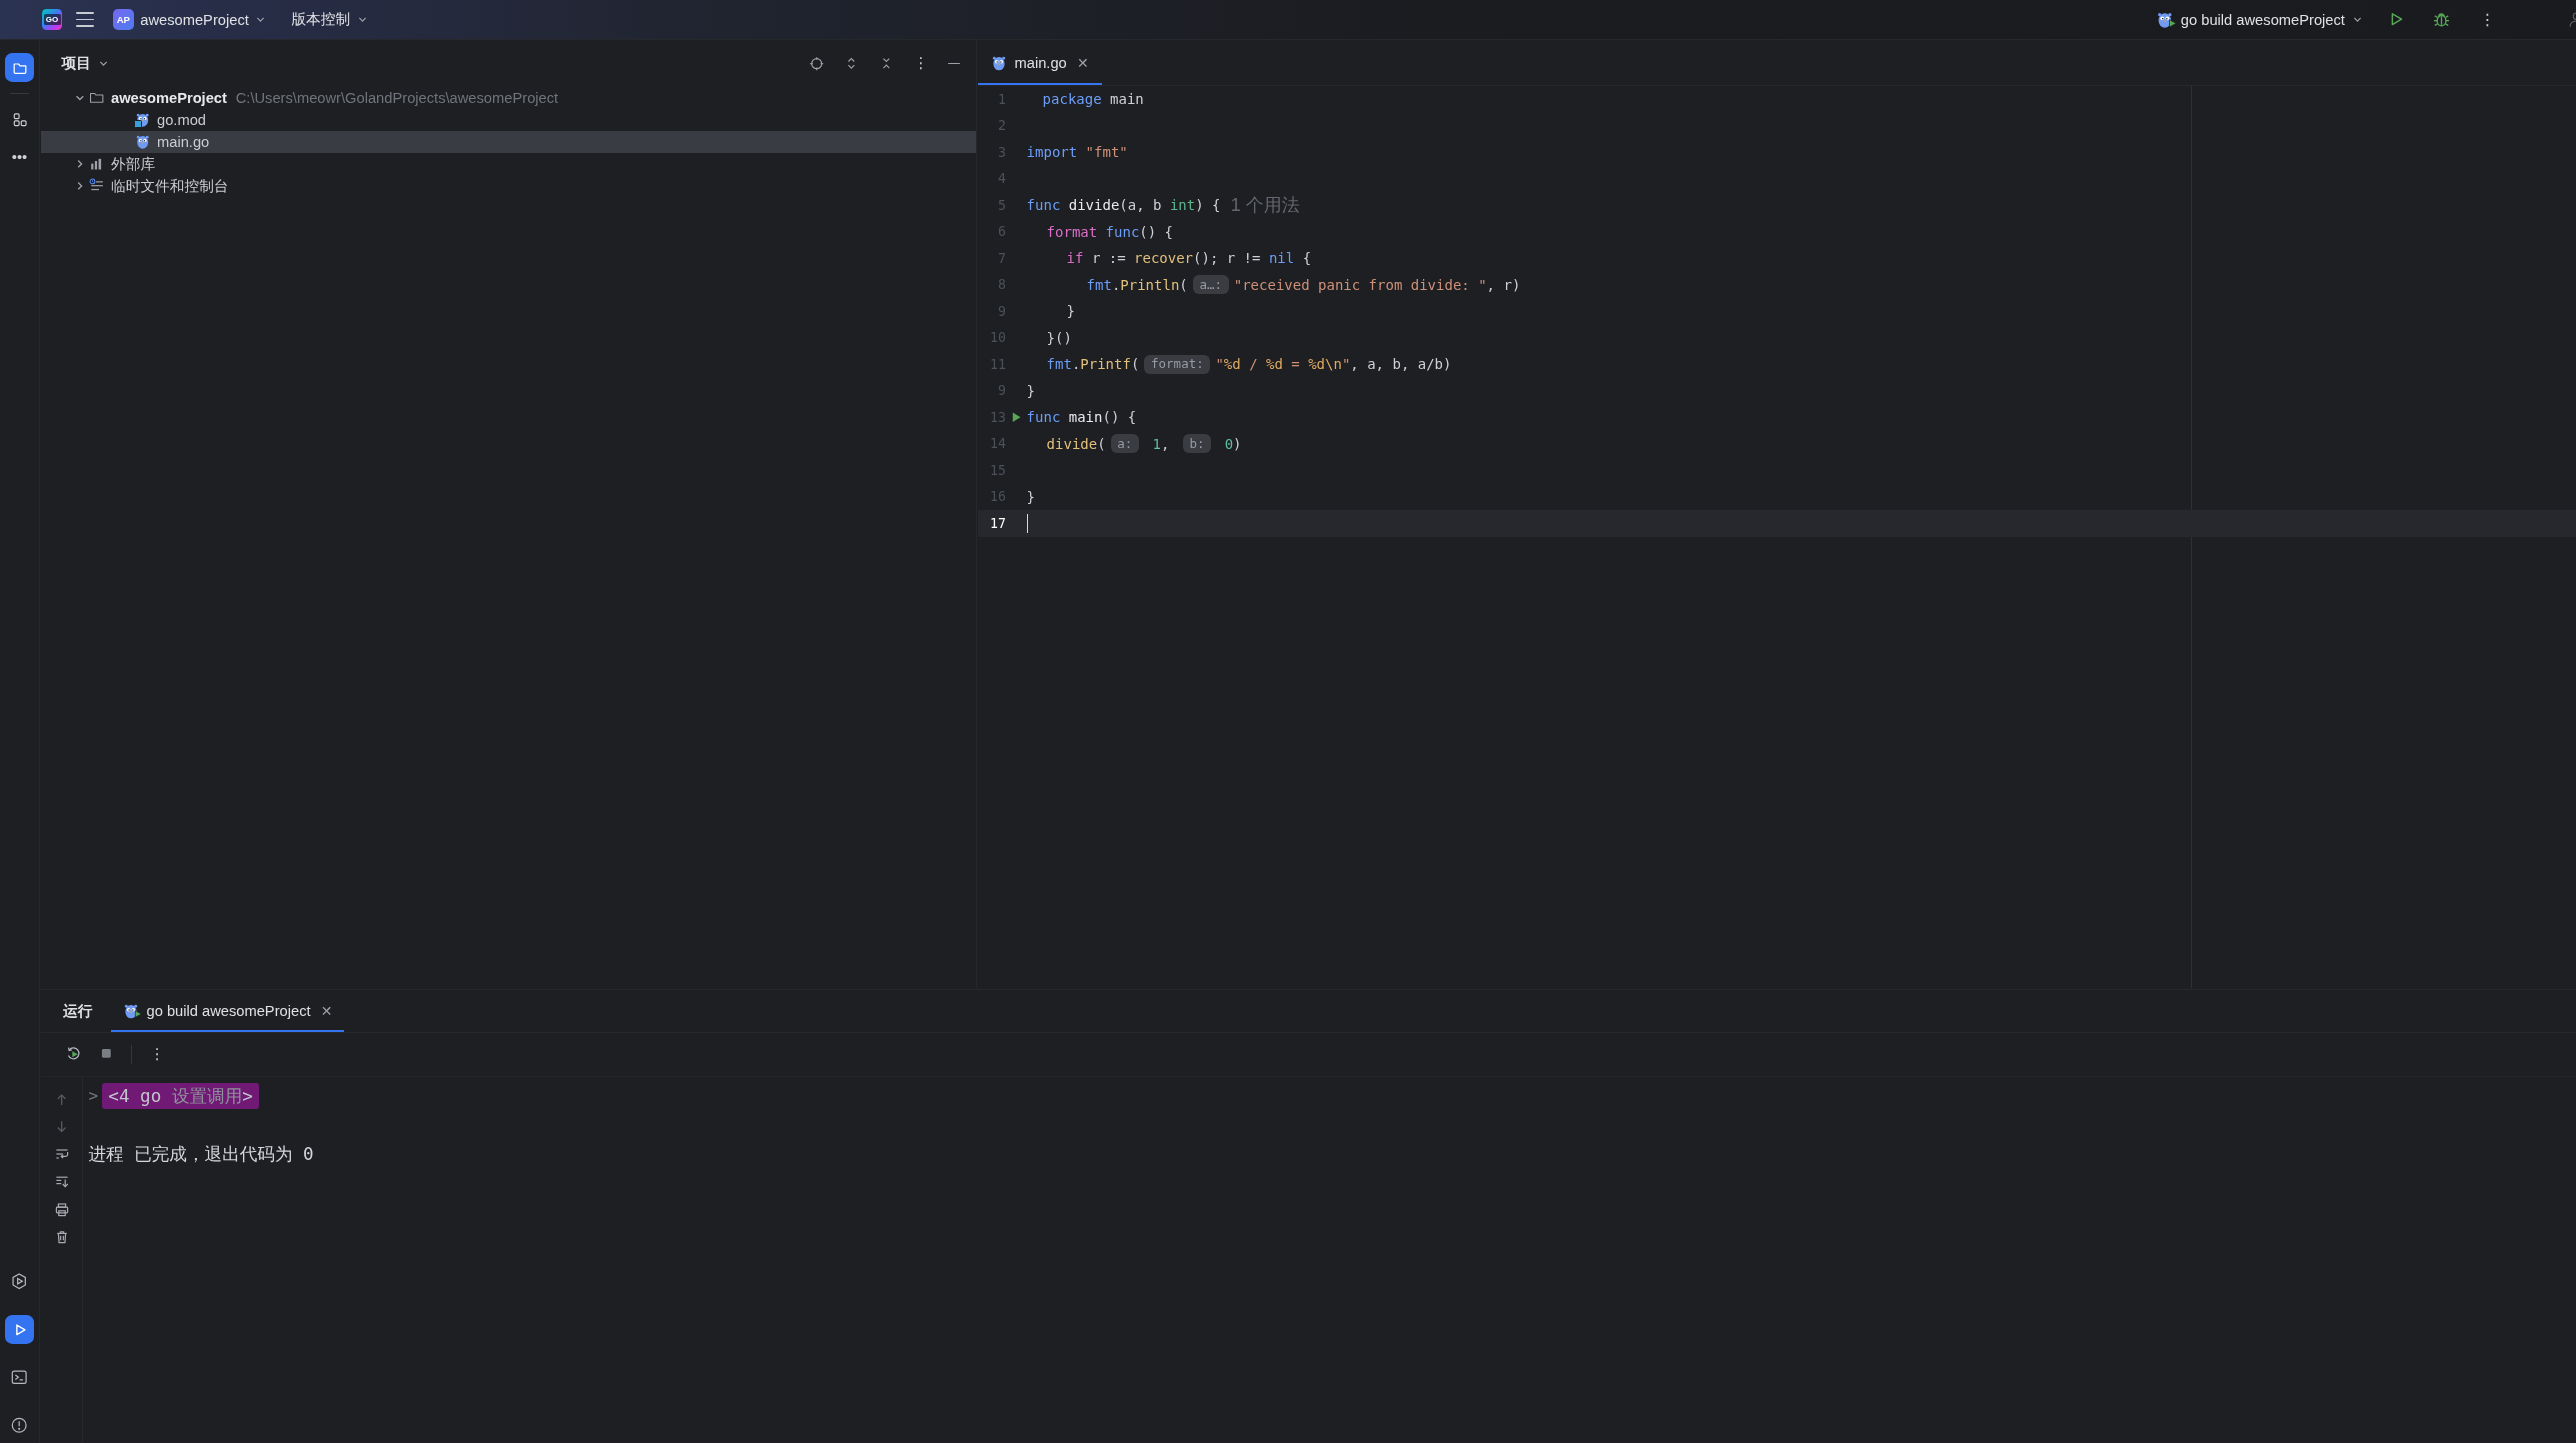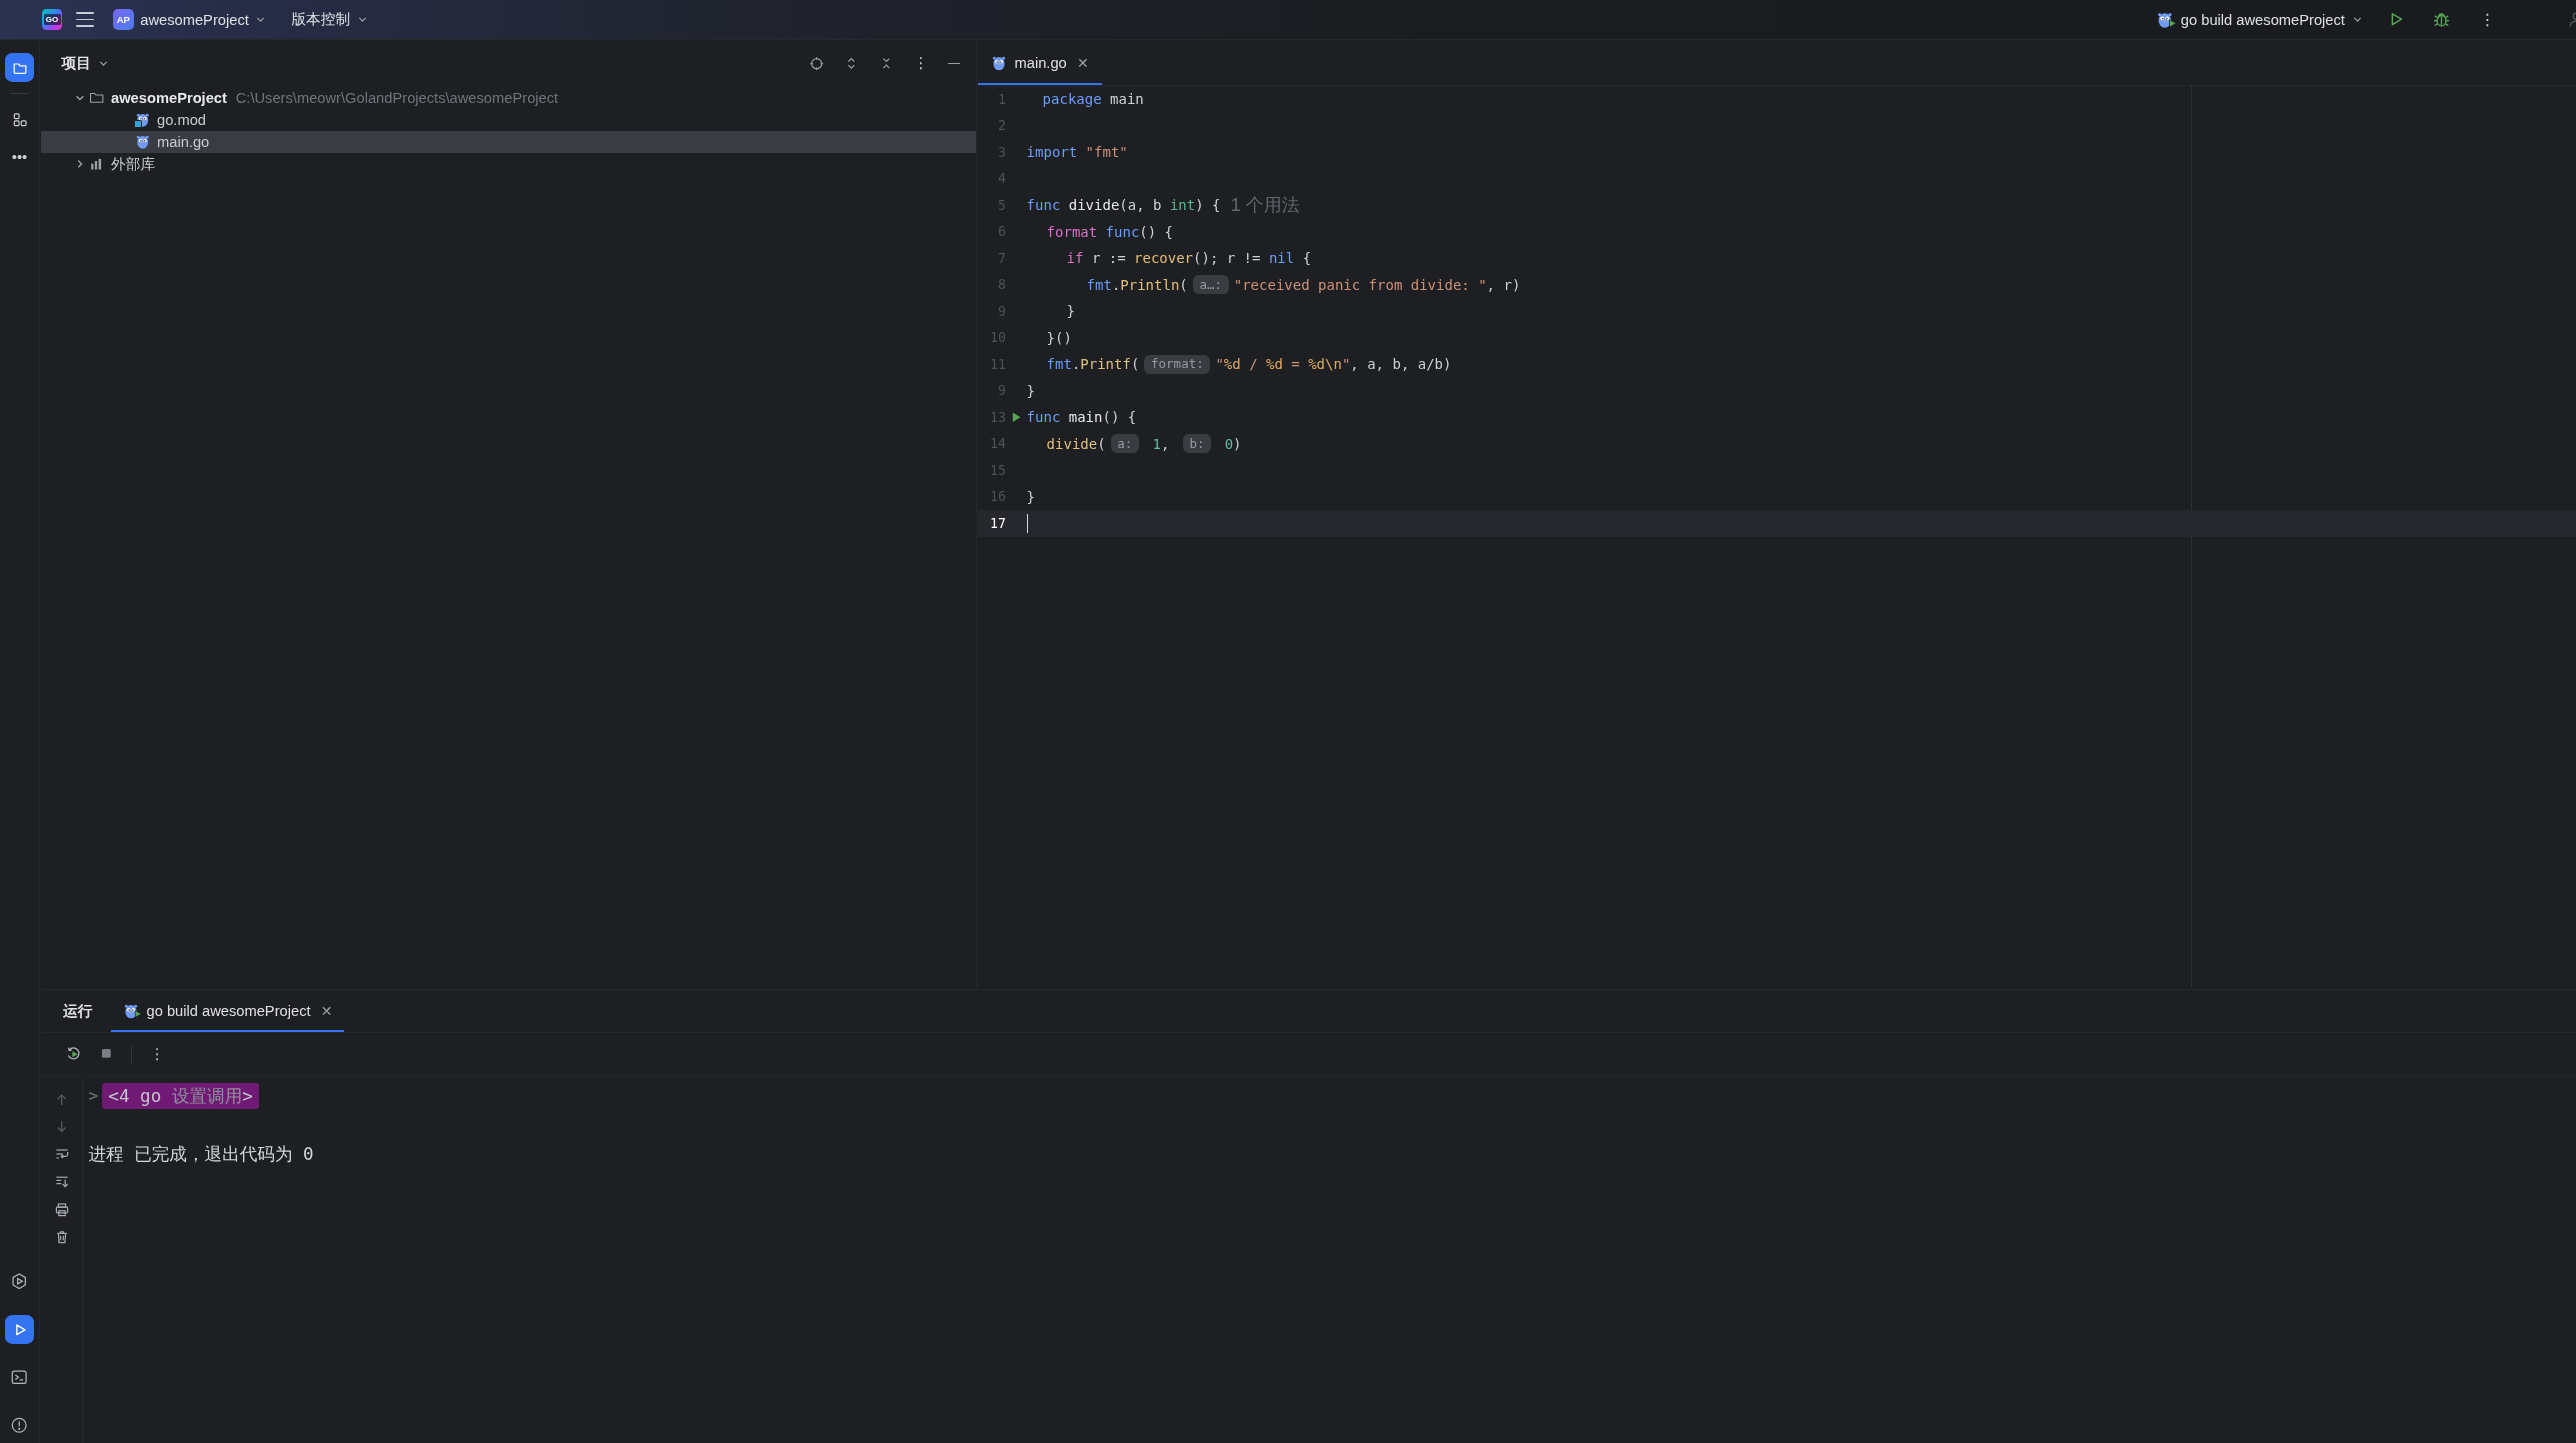--- a/index.html
+++ b/index.html
@@ -320,20 +320,39 @@
             <svg width="14.7" height="14.7" viewBox="0 0 20 20">
               <g fill="#9DA0A7">
                 <rect x="3" y="9" width="3" height="8"></rect>
                 <rect x="8" y="5.5" width="3" height="11.5"></rect>
                 <rect x="13" y="2.5" width="3.5" height="14.5"></rect>
               </g>
             </svg>
           </span>
           <span class="tname">外部库</span>
         </div>
+        <div class="trow" style="padding-left: 29px;">
+          <span class="tchev">
+            <svg width="11.8" height="11.8" viewBox="0 0 14 14">
+              <polyline points="5,3 9,7 5,11" fill="none" stroke="#9DA0A7" stroke-width="1.6"></polyline>
+            </svg>
+          </span>
+          <span class="ticon gophwrap">
+            <svg width="15.4" height="15.4" viewBox="0 0 20 20">
+              <g stroke="#9DA0A7" stroke-width="1.6">
+                <line x1="9" y1="5" x2="18" y2="5"></line>
+                <line x1="3" y1="10" x2="18" y2="10"></line>
+                <line x1="3" y1="15" x2="13" y2="15"></line>
+              </g>
+              <circle cx="4.5" cy="4.5" r="3.1" fill="#1E1F22" stroke="#548AF7" stroke-width="1.3"></circle>
+              <path d="M4.5 2.9 v1.8 l1.2 .8" stroke="#548AF7" stroke-width="1.1" fill="none"></path>
+            </svg>
+          </span>
+          <span class="tname">临时文件和控制台</span>
+        </div>
       </div>
   </div>
 
   <div class="editor">
     <div class="tabbar">
       <div class="etab">
         <span class="gophwrap">
           <svg width="16" height="16" viewBox="0 0 24 24">
               <ellipse cx="12" cy="13" rx="8.5" ry="10" fill="#6F9BF2"></ellipse>
               <circle cx="5" cy="5" r="2.2" fill="#6F9BF2"></circle>

